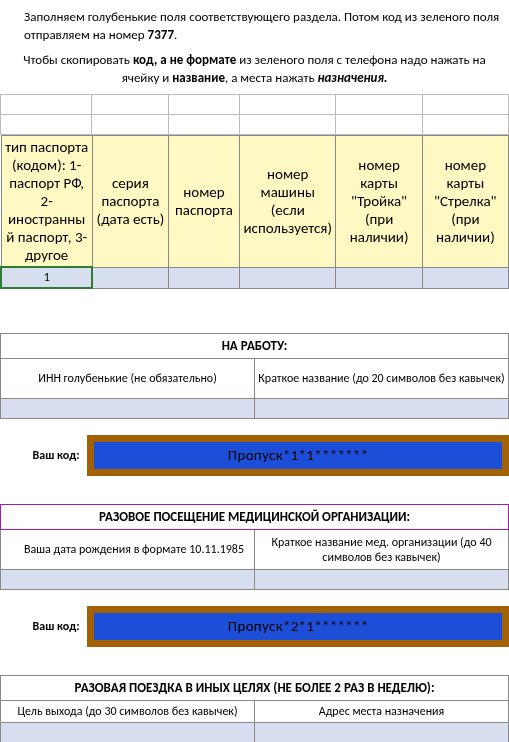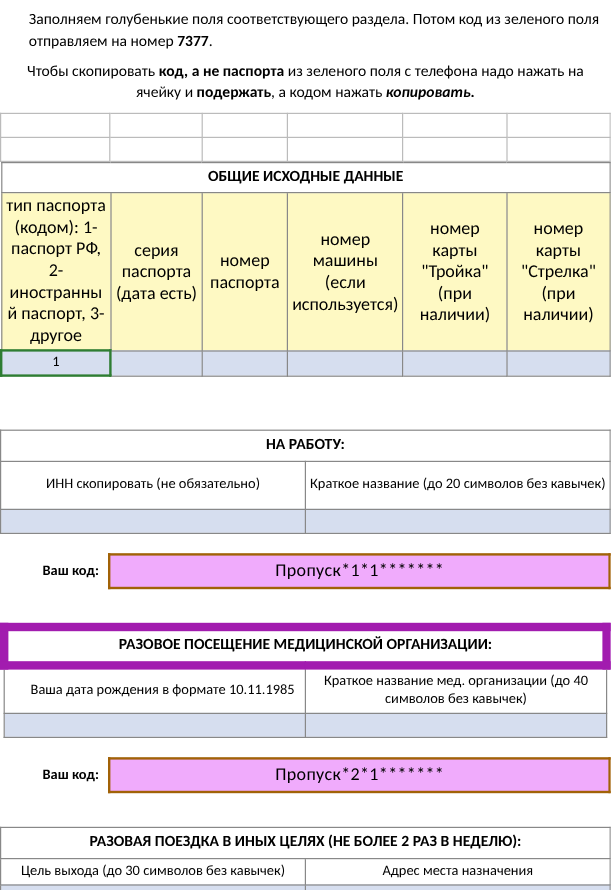--- a/index.html
+++ b/index.html
@@ -72,22 +72,22 @@
     height: 20px;
   }
   .label-cell {
     text-align: right;
     font-weight: bold;
     font-size: 12px;
     border: none;
     padding-right: 8px;
   }
   .code-cell {
-    background: #f0abfc;
-    border: 2px solid #a16207;
+    background: #1d4ed8;
+    border: 7px solid #a16207;
     font-size: 15px;
     font-family: Calibri, Arial, sans-serif;
     padding: 4px;
     letter-spacing: 0.3px;
   }
   .spacer { height: 28px; }
   .spacer-sm { height: 16px; }
 
   .two-col td { width: 50%; }
 
@@ -107,21 +107,21 @@
 </head>
 <body>
 
 <div class="container">
 
   <div class="intro">
     <span>Заполняем голубенькие поля соответствующего раздела. Потом код из зеленого поля отправляем на номер </span><span class="bold">7377</span><span>.</span>
   </div>
 
   <div class="intro2">
-    <span>Чтобы скопировать </span><span class="bold">код, а не паспорта</span><span> из зеленого поля с телефона надо нажать на ячейку и </span><span class="bold">подержать</span><span>, а кодом нажать </span><span class="italic">копировать.</span>
+    <span>Чтобы скопировать </span><span class="bold">код, а не формате</span><span> из зеленого поля с телефона надо нажать на ячейку и </span><span class="bold">название</span><span>, а места нажать </span><span class="italic">назначения.</span>
   </div>
 
   <table class="noborder top-empty-grid dt">
     <colgroup>
         <col class="c1">
         <col class="c2">
         <col class="c3">
         <col class="c4">
         <col class="c5">
         <col class="c6">
@@ -149,23 +149,20 @@
   <table class="dt">
     <colgroup>
         <col class="c1">
         <col class="c2">
         <col class="c3">
         <col class="c4">
         <col class="c5">
         <col class="c6">
       </colgroup>
     <tbody>
-        <tr>
-      <td colspan="6" class="section-title">ОБЩИЕ ИСХОДНЫЕ ДАННЫЕ</td>
-    </tr>
     <tr class="header-row">
       <td>тип паспорта (кодом): 1-паспорт РФ, 2-иностранный паспорт, 3-другое</td>
       <td>серия паспорта (дата есть)</td>
       <td>номер паспорта</td>
       <td>номер машины (если используется)</td>
       <td>номер карты "Тройка" (при наличии)</td>
       <td>номер карты "Стрелка" (при наличии)</td>
     </tr>
     <tr>
       <td class="blue-cell selected-cell">1</td>
@@ -180,21 +177,21 @@
 
   <div class="spacer"></div>
   <div class="spacer-sm"></div>
 
   <table class="two-col">
     <tbody>
         <tr>
       <td colspan="2" class="section-title" style="border:1px solid #888;margin-top:25px;">НА РАБОТУ:</td>
     </tr>
     <tr>
-      <td style="height:40px;">ИНН скопировать (не обязательно)</td>
+      <td style="height:40px;">ИНН голубенькие (не обязательно)</td>
       <td>Краткое название (до 20 символов без кавычек)</td>
     </tr>
     <tr class="light-row">
       <td></td>
       <td></td>
     </tr>
   </tbody>
     </table>
 
   <div class="spacer-sm"></div>
@@ -210,21 +207,21 @@
       <td class="code-cell">Пропуск*1*1*******</td>
     </tr>
   </tbody>
     </table>
 
   <div class="spacer"></div>
 
   <table class="two-col">
     <tbody>
         <tr>
-      <td colspan="2" class="section-title" style="border:7px solid #a21caf;">РАЗОВОЕ ПОСЕЩЕНИЕ МЕДИЦИНСКОЙ ОРГАНИЗАЦИИ:</td>
+      <td colspan="2" class="section-title" style="border:1px solid #a21caf;">РАЗОВОЕ ПОСЕЩЕНИЕ МЕДИЦИНСКОЙ ОРГАНИЗАЦИИ:</td>
     </tr>
     <tr>
       <td style="height:40px;padding-left:16px;">Ваша дата рождения в формате 10.11.1985</td>
       <td>Краткое название мед. организации (до 40 символов без кавычек)</td>
     </tr>
     <tr class="light-row">
       <td></td>
       <td></td>
     </tr>
   </tbody>

